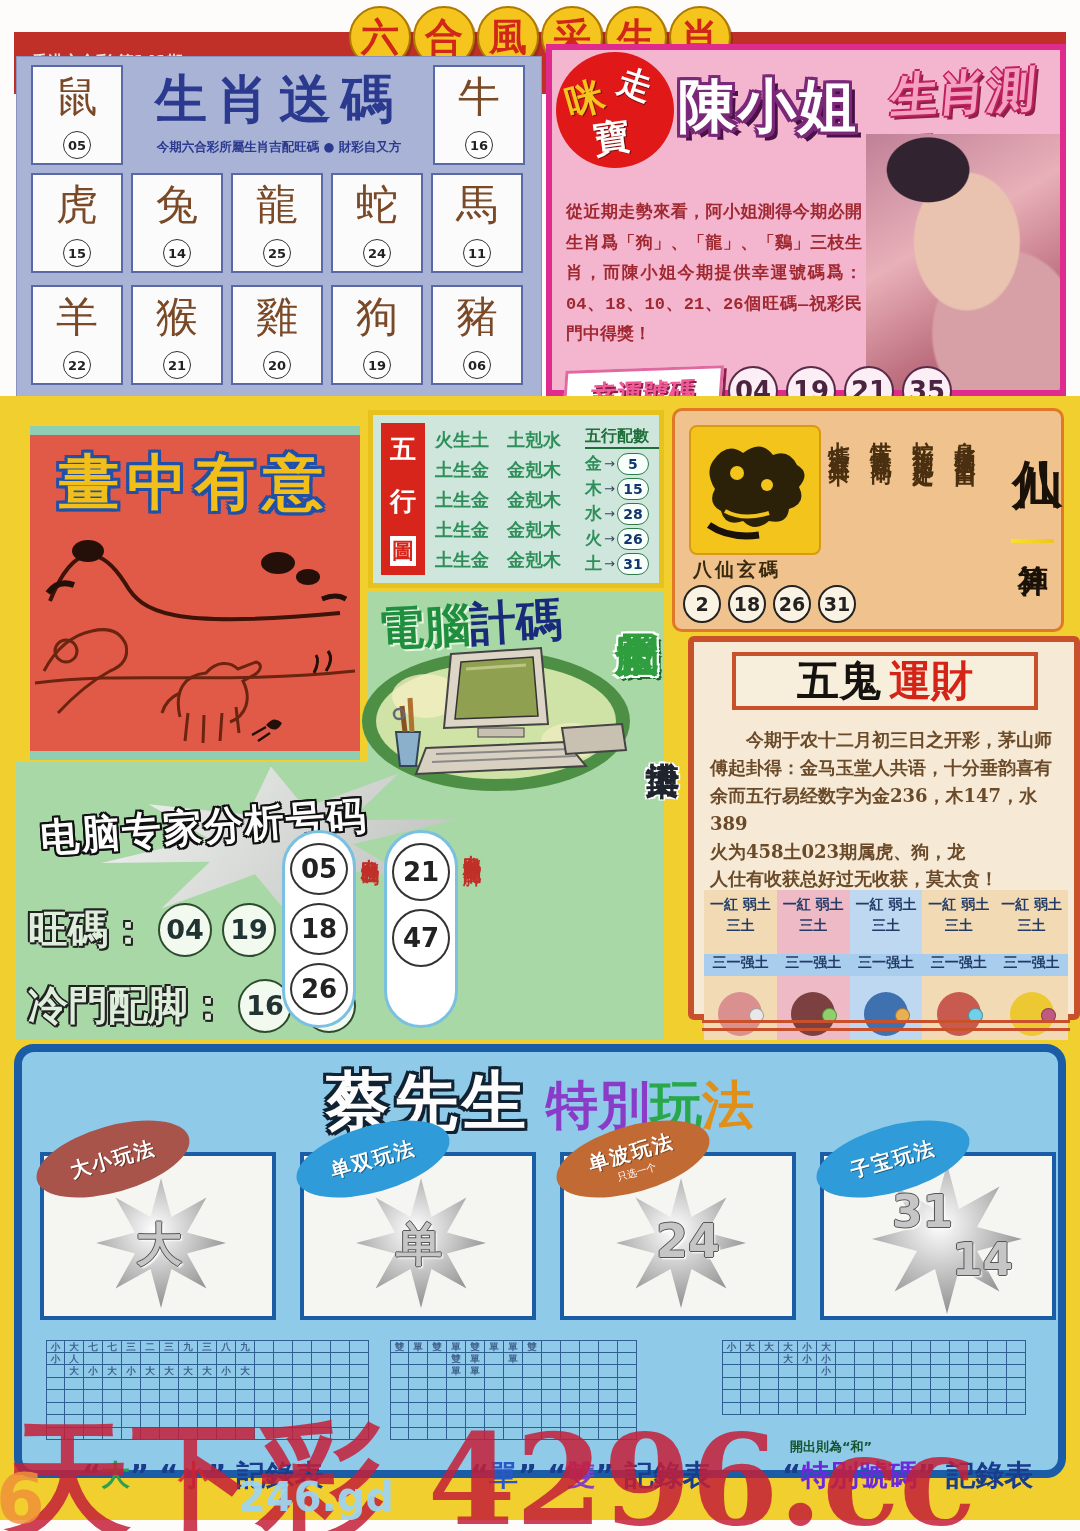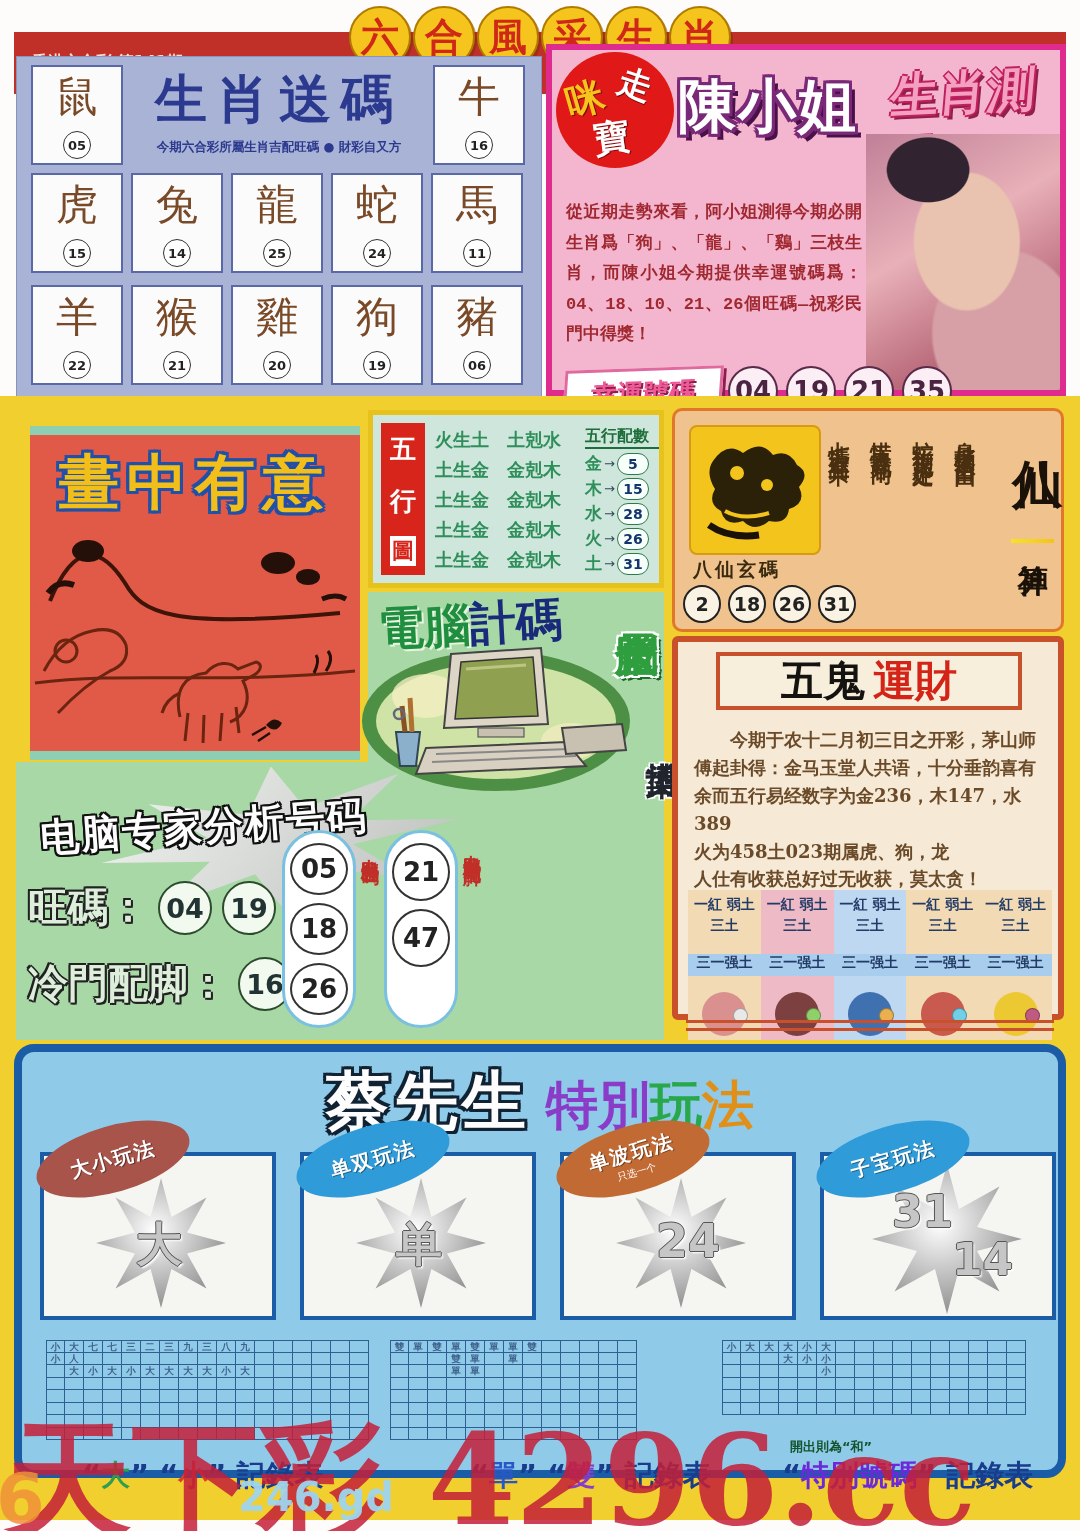--- a/index.html
+++ b/index.html
@@ -90,21 +90,21 @@
          color:#222;font-size:19px;font-weight:900;display:flex;align-items:center;justify-content:center;}
   .bxpoem{top:14px;left:150px;height:190px;display:flex;flex-direction:row-reverse;gap:14px;}
   .bxcol{writing-mode:vertical-rl;text-orientation:upright;font-size:21px;font-weight:900;color:#4a3010;
          letter-spacing:4px;font-family:"DejaVu Serif",serif;}
   .bxtitle{top:10px;left:330px;writing-mode:vertical-rl;text-orientation:upright;font-size:50px;font-weight:900;
            color:#1a1208;font-family:"DejaVu Serif",serif;}
   .bxsub{top:128px;left:336px;writing-mode:vertical-rl;text-orientation:upright;font-size:30px;font-weight:900;
          color:#1a1208;background:linear-gradient(90deg,#f6e32a,#f2c41c);padding:2px 1px;}
 
   
-  .wgpanel{top:636px;left:672px;width:392px;height:384px;background:#f6ead6;border:6px solid #c8502a;border-radius:6px;box-sizing:border-box;padding-left:33px;}
+  .wgpanel{top:636px;left:688px;width:392px;height:384px;background:#f6ead6;border:6px solid #c8502a;border-radius:6px;box-sizing:border-box;padding-left:33px;}
   .wgtitle{top:10px;left:38px;width:306px;height:58px;background:#f8eedc;border:4px solid #c8502a;
            display:flex;align-items:center;justify-content:center;gap:8px;box-sizing:border-box;}
   .wgt-black{font-size:42px;font-weight:900;color:#151310;font-family:"DejaVu Serif",serif;}
   .wgt-red{font-size:42px;font-weight:900;color:#d42418;font-family:"DejaVu Serif",serif;}
   .wgbody{top:84px;left:16px;width:352px;color:#6a4a28;font-size:18px;font-weight:bold;line-height:1.55;font-family:"DejaVu Serif",serif;}
   .wgtable{top:248px;left:10px;width:364px;display:flex;}
   .wgcol{flex:1;display:flex;flex-direction:column;gap:12px;}
   .wgcell-top{height:48px;padding-top:4px;text-align:center;color:#223a66;font-size:14px;font-weight:900;line-height:1.5;}
   .wgband{height:22px;background:#a9cdec;text-align:center;color:#223a66;font-size:14px;font-weight:900;}
   .wgcircle-area{height:52px;display:flex;align-items:center;justify-content:center;position:relative;}
@@ -121,21 +121,21 @@
   .vgreen{top:598px;left:608px;writing-mode:vertical-rl;text-orientation:upright;font-size:44px;font-weight:900;color:#2f9e3f;
           text-shadow:2px 2px 0 #fff,-2px -2px 0 #fff,2px -2px 0 #fff,-2px 2px 0 #fff,4px 4px 0 #1a6a2a;}
   .vblack{top:735px;left:640px;writing-mode:vertical-rl;text-orientation:upright;font-size:34px;font-weight:900;color:#20242c;
           text-shadow:1.5px 1.5px 0 #fff,-1.5px -1.5px 0 #fff,1.5px -1.5px 0 #fff,-1.5px 1.5px 0 #fff;}
 
   .burst{top:766px;left:100px;width:360px;height:150px;background:linear-gradient(135deg,#f5f5f5,#bdbdbd);
          clip-path:polygon(50% 0%,58% 30%,85% 15%,70% 42%,100% 50%,70% 58%,85% 85%,58% 70%,50% 100%,42% 70%,15% 85%,30% 58%,0% 50%,30% 42%,15% 15%,42% 30%);
          transform:rotate(-7deg);opacity:.95;}
   .chl{top:800px;left:40px;font-size:39px;font-weight:900;color:#fdfdfd;letter-spacing:2px;transform:rotate(-4deg);white-space:nowrap;
        text-shadow:2px 0 0 #111,-2px 0 0 #111,0 2px 0 #111,0 -2px 0 #111,2px 2px 0 #111,-2px -2px 0 #111,2px -2px 0 #111,-2px 2px 0 #111;}
-  .numline{display:flex;align-items:flex-end;gap:10px;}
+  .numline{display:flex;align-items:center;gap:10px;margin-top:22px;}
   .nl1{top:880px;left:28px;}
   .nl2{top:956px;left:28px;}
   .nlabel{font-size:40px;font-weight:900;color:#ddefdb;white-space:nowrap;
           text-shadow:2px 0 0 #222,-2px 0 0 #222,0 2px 0 #222,0 -2px 0 #222,2px 2px 0 #222,-2px -2px 0 #222;}
   .gnum{width:50px;height:50px;border-radius:50%;border:2px solid #2c4a2c;background:#f2faf0;
         color:#233;font-size:27px;font-weight:900;display:flex;align-items:center;justify-content:center;}
   .pill{position:absolute;width:74px;background:#fff;border:3px solid #7ac0e0;border-radius:38px;
         display:flex;flex-direction:column;align-items:center;gap:8px;padding:10px 0;box-sizing:border-box;}
   .pill1{top:830px;left:282px;height:198px;}
   .pill2{top:830px;left:384px;height:198px;justify-content:flex-start;}

